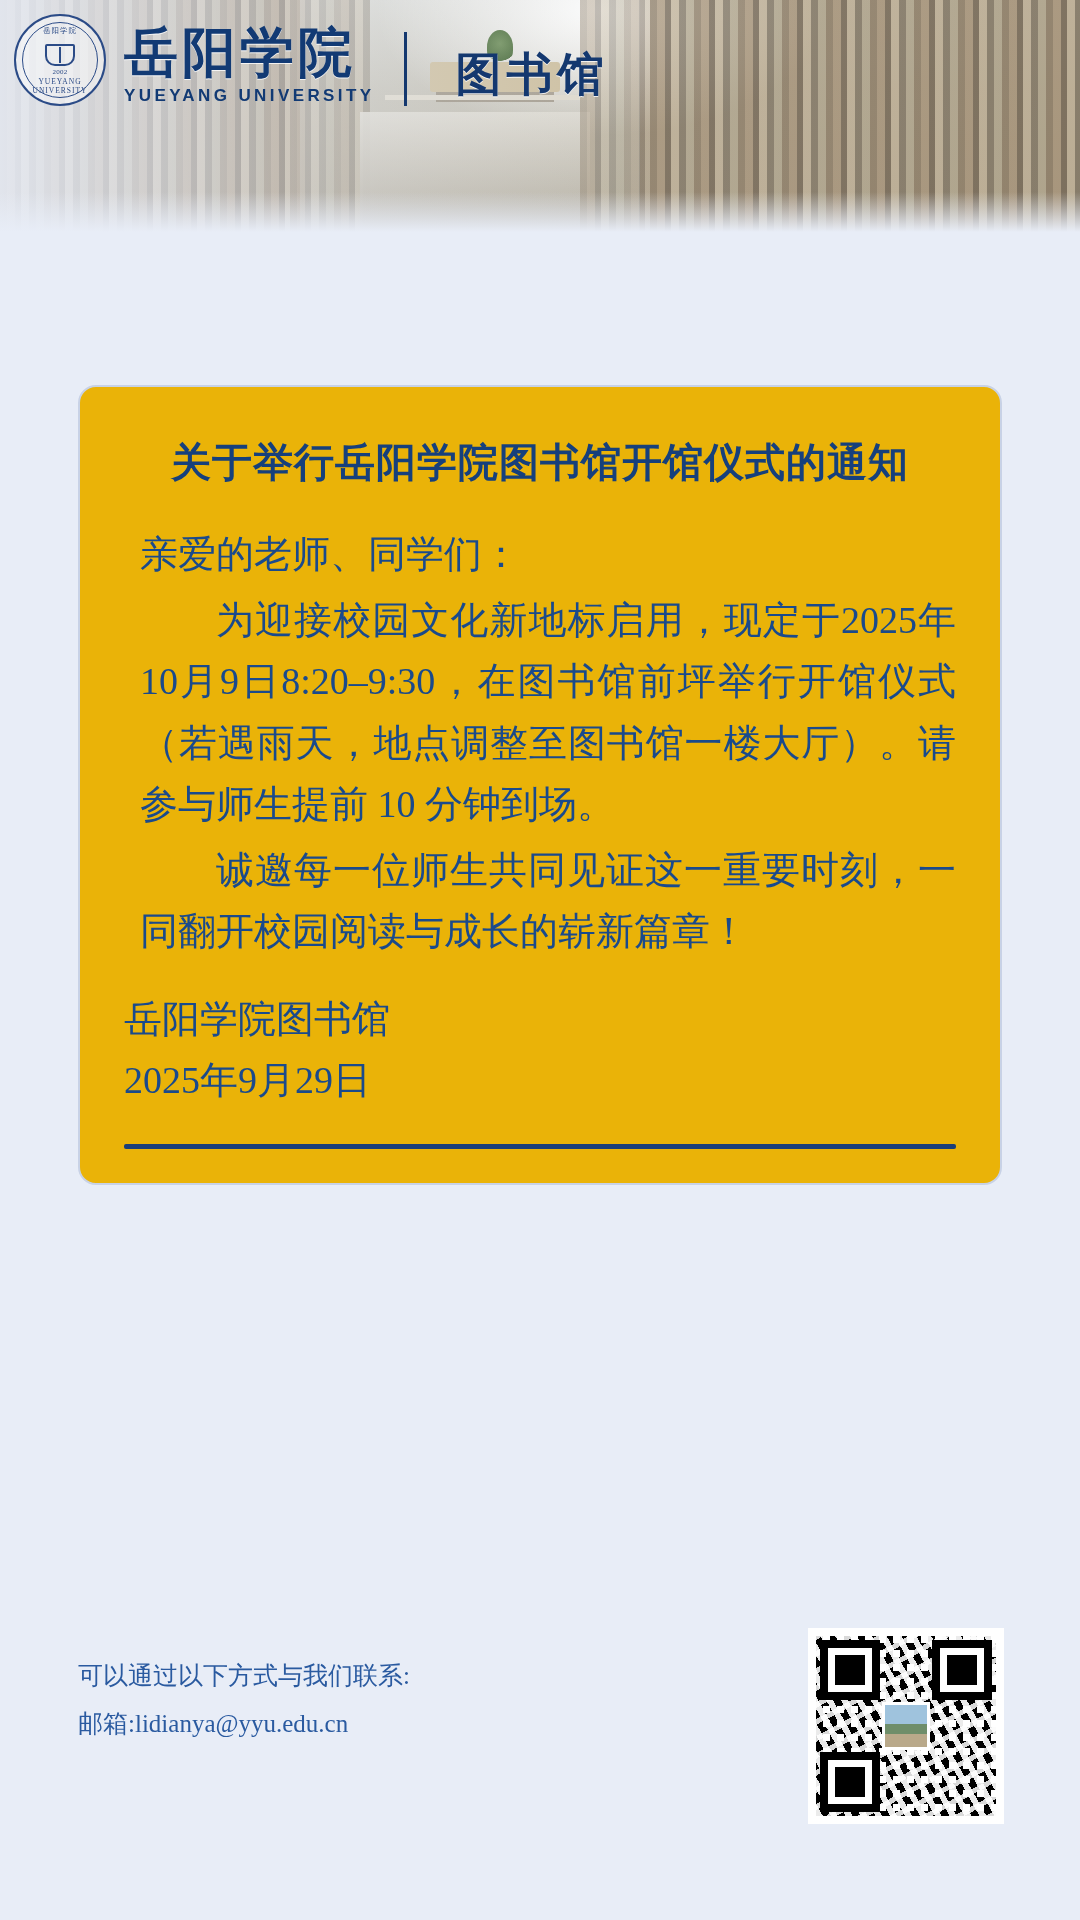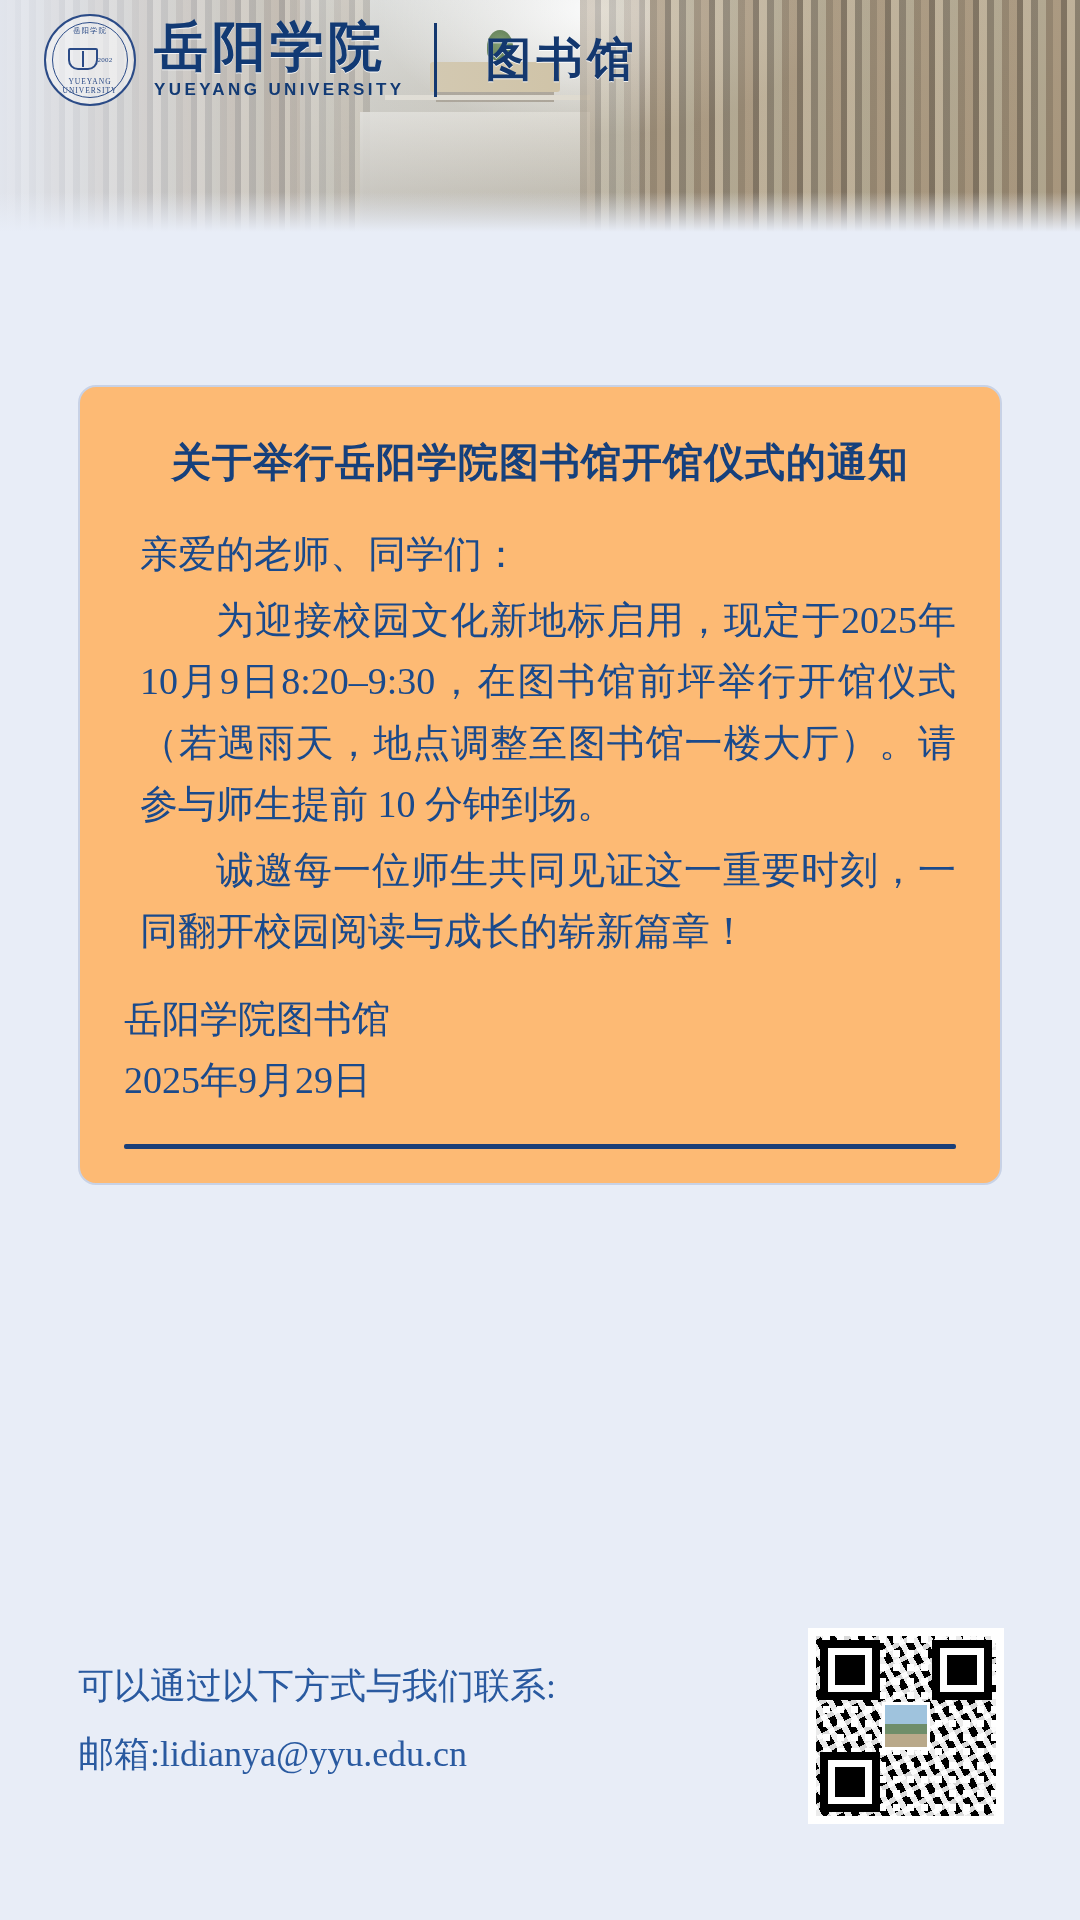--- a/index.html
+++ b/index.html
@@ -85,24 +85,24 @@
     background: linear-gradient(90deg, rgba(232,237,247,0.92) 0px, rgba(232,237,247,0.25) 380px, rgba(232,237,247,0.05) 620px, rgba(232,237,247,0.0) 100%);
   }
   .banner-bottom-fade {
     position: absolute;
     left: 0; right: 0; bottom: 0; height: 40px;
     background: linear-gradient(180deg, rgba(232,237,247,0), rgba(232,237,247,1));
   }
 
   .brand {
     position: absolute;
-    left: 44px;
+    left: 14px;
     top: 14px;
     display: flex;
-    align-items: center;
+    align-items: flex-end;
     gap: 18px;
   }
   .seal {
     width: 88px;
     height: 88px;
     border-radius: 50%;
     border: 2px solid #2b4b87;
     position: relative;
     flex: none;
     background: rgba(255,255,255,0.45);
@@ -111,21 +111,21 @@
     content: "";
     position: absolute;
     inset: 6px;
     border-radius: 50%;
     border: 1px solid #2b4b87;
   }
   .seal-inner {
     position: absolute;
     inset: 0;
     display: flex;
-    flex-direction: row;
+    flex-direction: column;
     align-items: center;
     justify-content: center;
     color: #2b4b87;
     font-size: 9px;
     line-height: 1.25;
     letter-spacing: .2px;
     text-align: center;
   }
   .seal-book {
     width: 26px; height: 18px;
@@ -188,21 +188,21 @@
     margin-left: 24px;
   }
 
   
   .card {
     position: absolute;
     left: 78px;
     top: 385px;
     width: 924px;
     box-sizing: border-box;
-    background: #fdba74;
+    background: #eab308;
     border: 2px solid #c8d2e6;
     border-radius: 18px;
     padding: 48px 44px 34px 44px;
   }
   .card-title {
     text-align: center;
     font-size: 40px;
     font-weight: 700;
     color: #16407c;
     letter-spacing: 1px;
@@ -233,21 +233,21 @@
     border-radius: 2px;
   }
 
   
   .contact {
     position: absolute;
     left: 78px;
     top: 1652px;
     width: 640px;
     color: #2a5aa0;
-    font-size: 36px;
+    font-size: 25px;
     line-height: 1.9;
     font-family: "Liberation Serif", "DejaVu Serif", serif;
   }
 
   
   .qr-wrap {
     position: absolute;
     right: 76px;
     top: 1628px;
     width: 196px;

